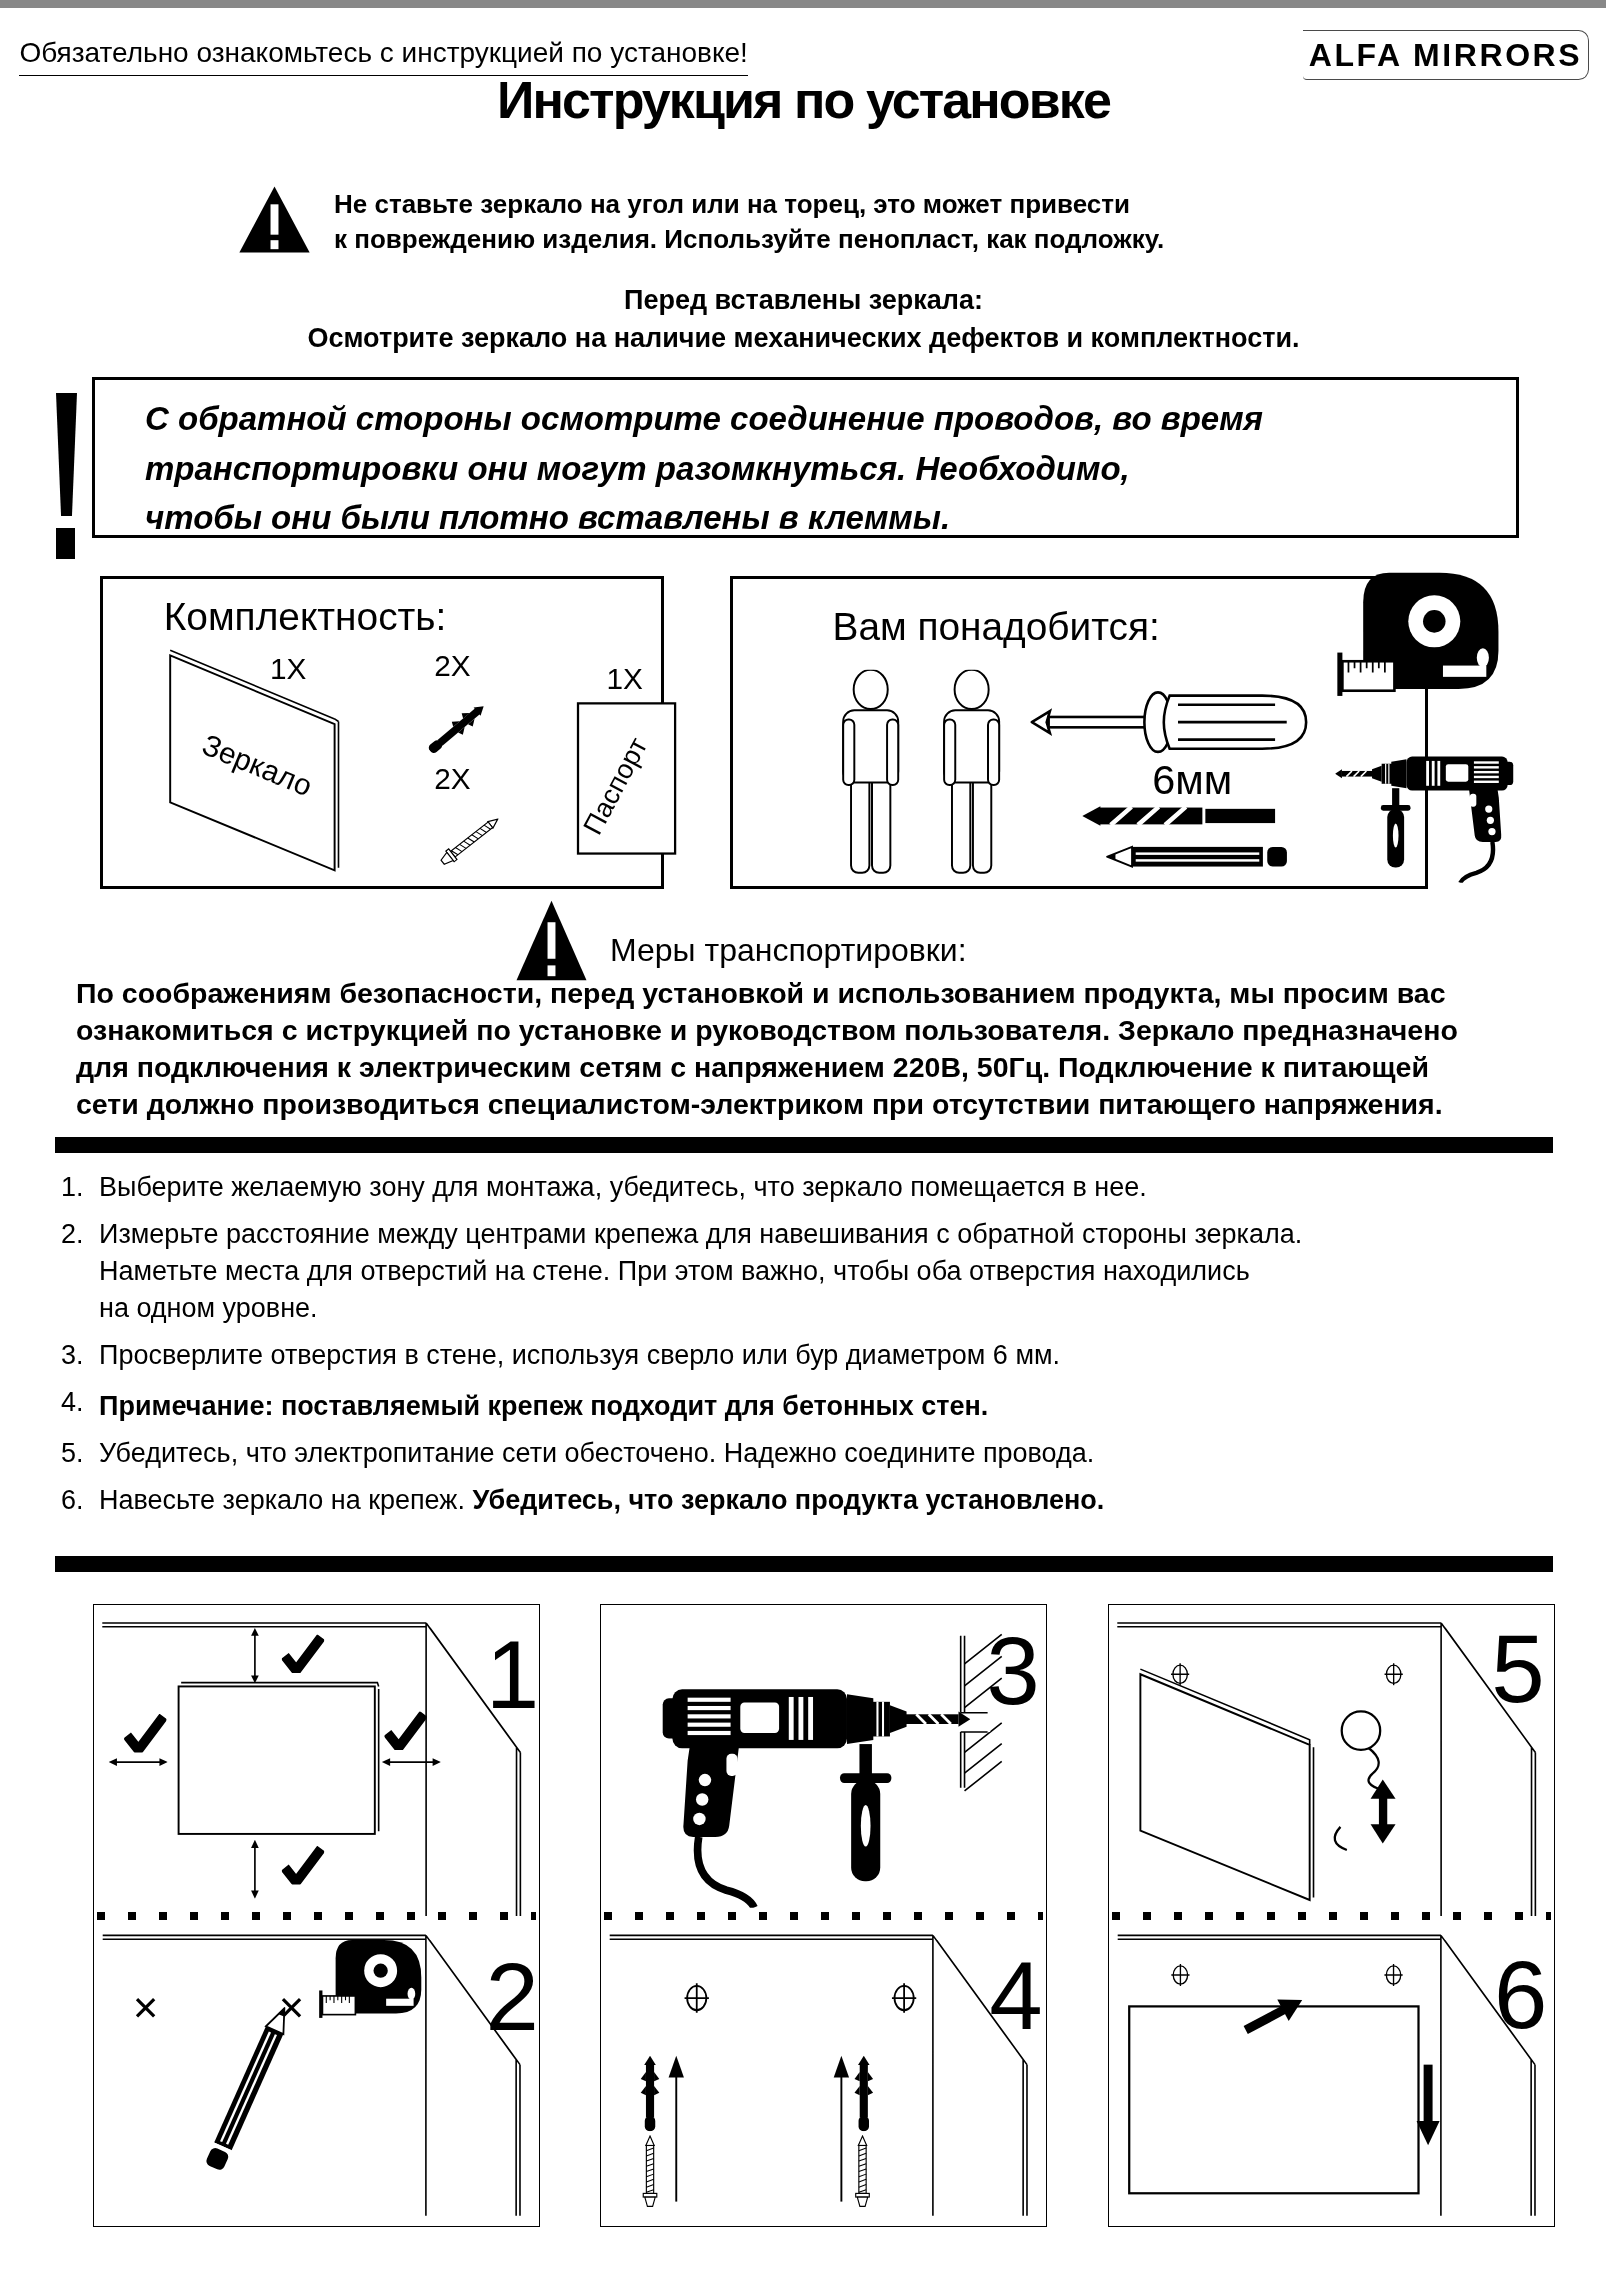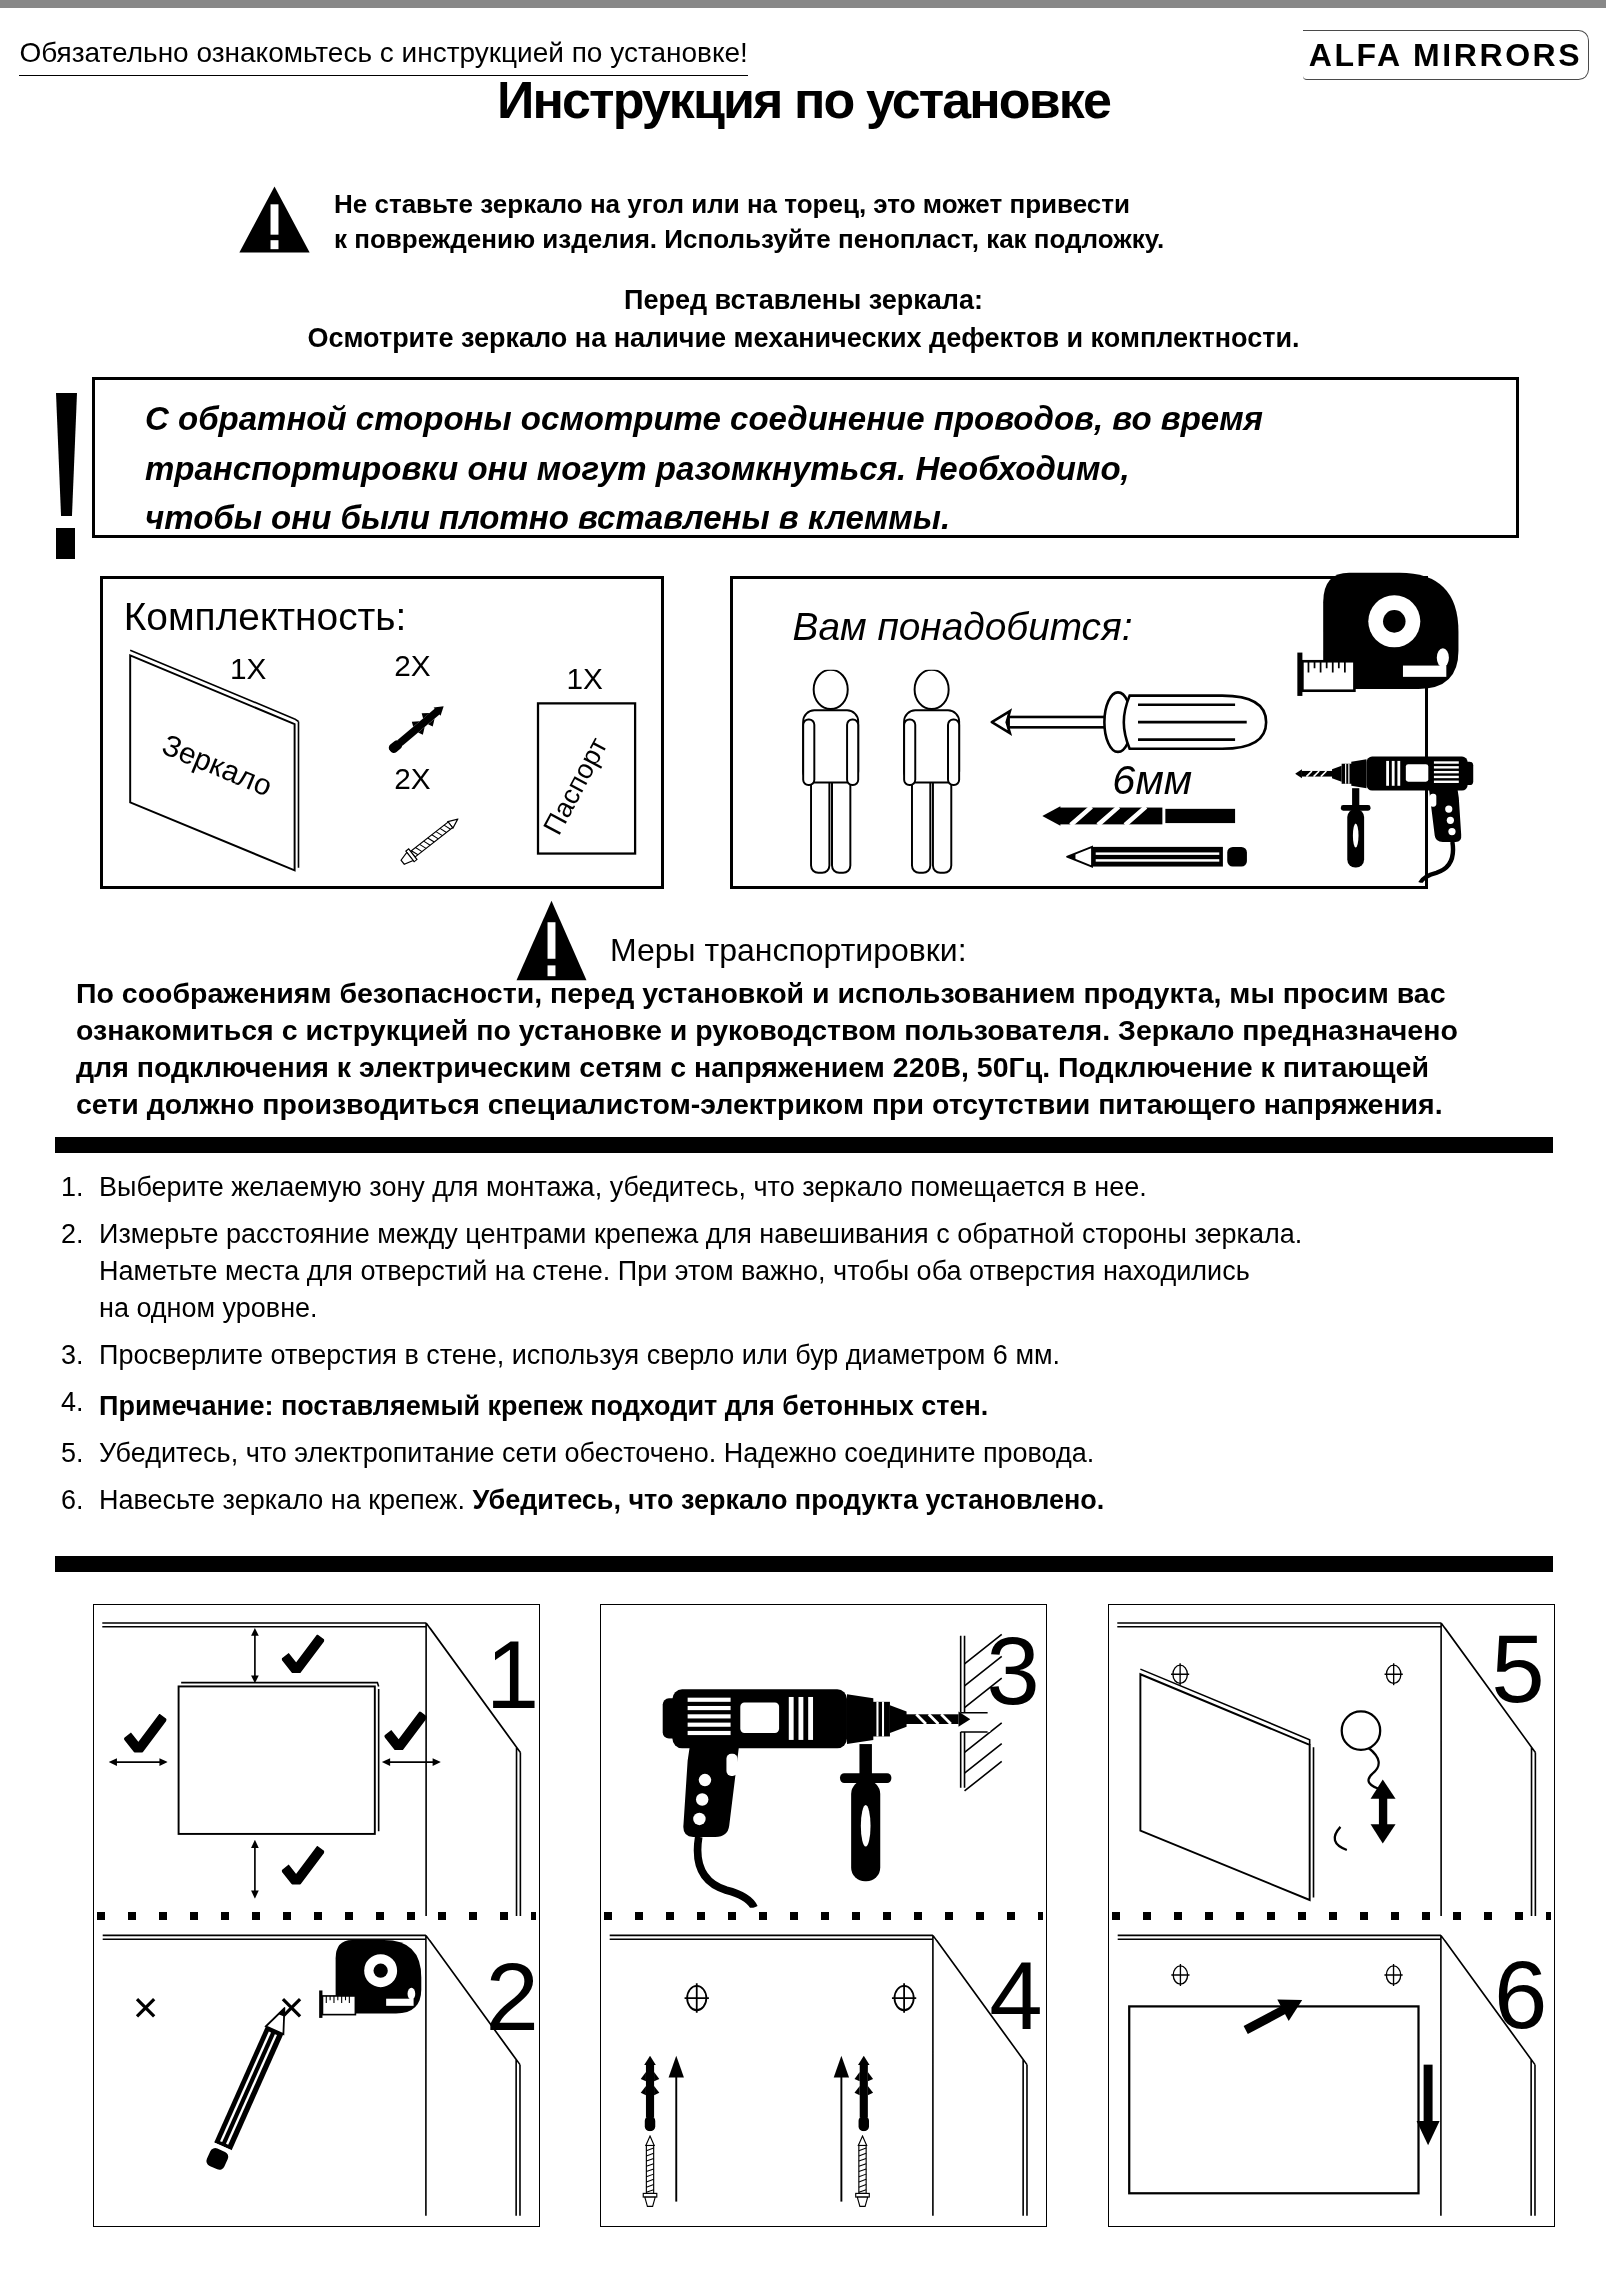--- a/index.html
+++ b/index.html
@@ -23,23 +23,23 @@
 
   #pre-head{left:0;right:0;top:277px;text-align:center;font-size:27px;font-weight:700;}
   #pre-body{left:0;right:0;top:315px;text-align:center;font-size:27px;font-weight:700;}
 
   #bang{left:56px;top:385px;width:21px;}
   #bang .bar{width:21px;height:123px;background:#000;clip-path:polygon(0 0,100% 0,76% 100%,24% 100%);}
   #bang .dot{width:19.4px;height:31px;background:#000;margin-top:11.7px;}
   #transport-box{left:92px;top:369px;width:1427px;height:161px;border:3.2px solid #000;box-sizing:border-box;
     padding:14.2px 19.4px 0 50px;font-size:33px;font-weight:700;font-style:italic;line-height:1.5;}
 
-  .compbox{border:3.2px solid #000;box-sizing:border-box;}
+  .compbox{border:3.2px solid #000;box-sizing:border-box;padding-left:40px;}
   #comp-box{left:100px;top:568px;width:564px;height:313px;}
-  #tool-box{left:730px;top:568px;width:698px;height:313px;font-style:italic;}
+  #tool-box{left:730px;top:568px;width:698px;height:313px;}
   #comp-box svg,#tool-box svg{overflow:visible;display:block;}
 
   #warn2-tri{left:515px;top:891px;}
   #warn2-text{left:610px;top:924px;font-size:32px;font-weight:500;}
   #safety{left:76px;top:967px;font-size:28.5px;font-weight:700;line-height:1.3;}
 
   .hrbar{left:55px;width:1498px;height:15.5px;background:#000;}
   #div1{top:1129px;}
   #div2{top:1548px;}
 

